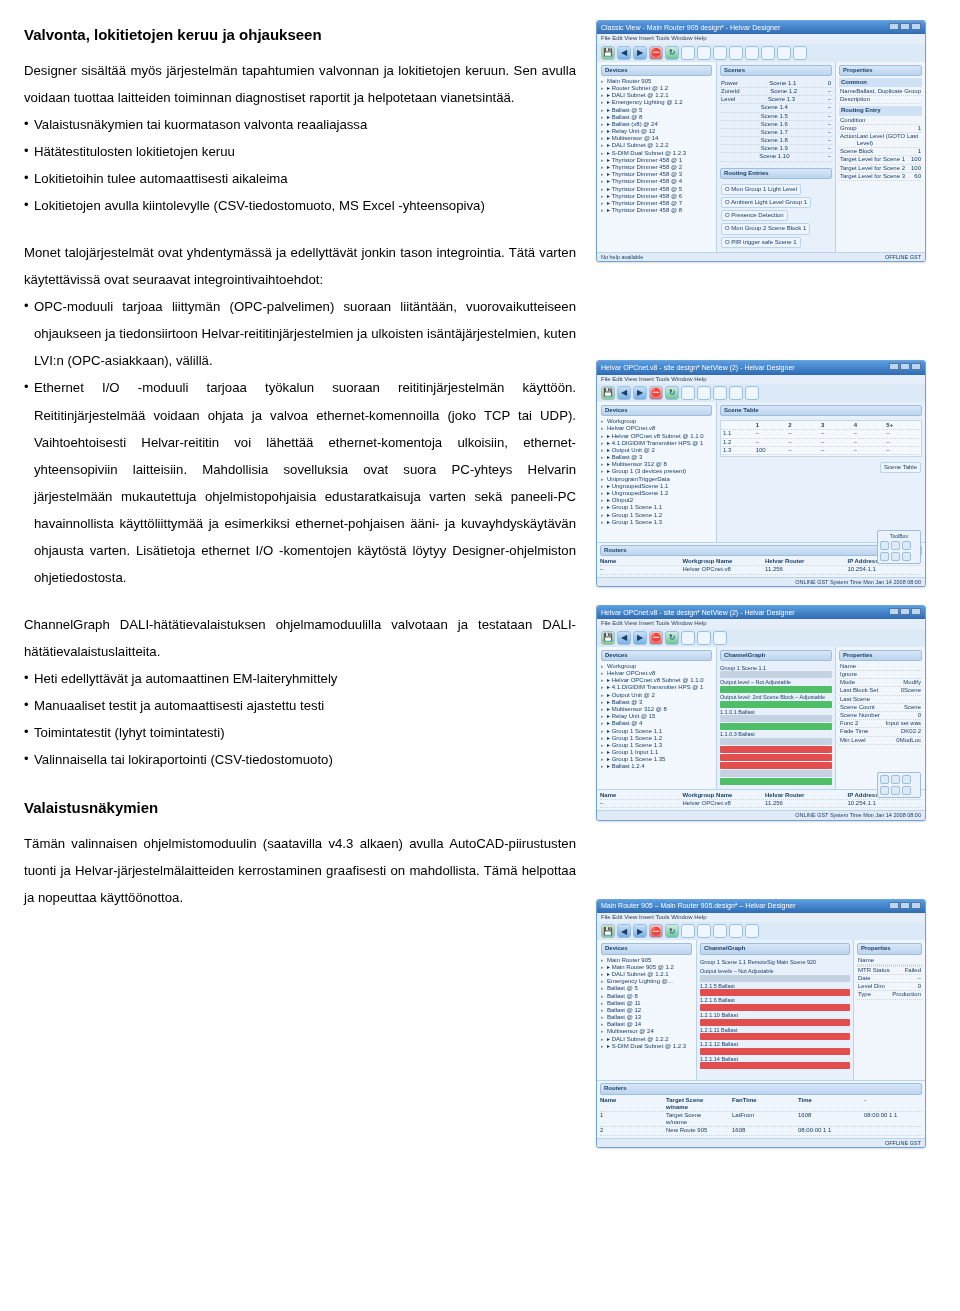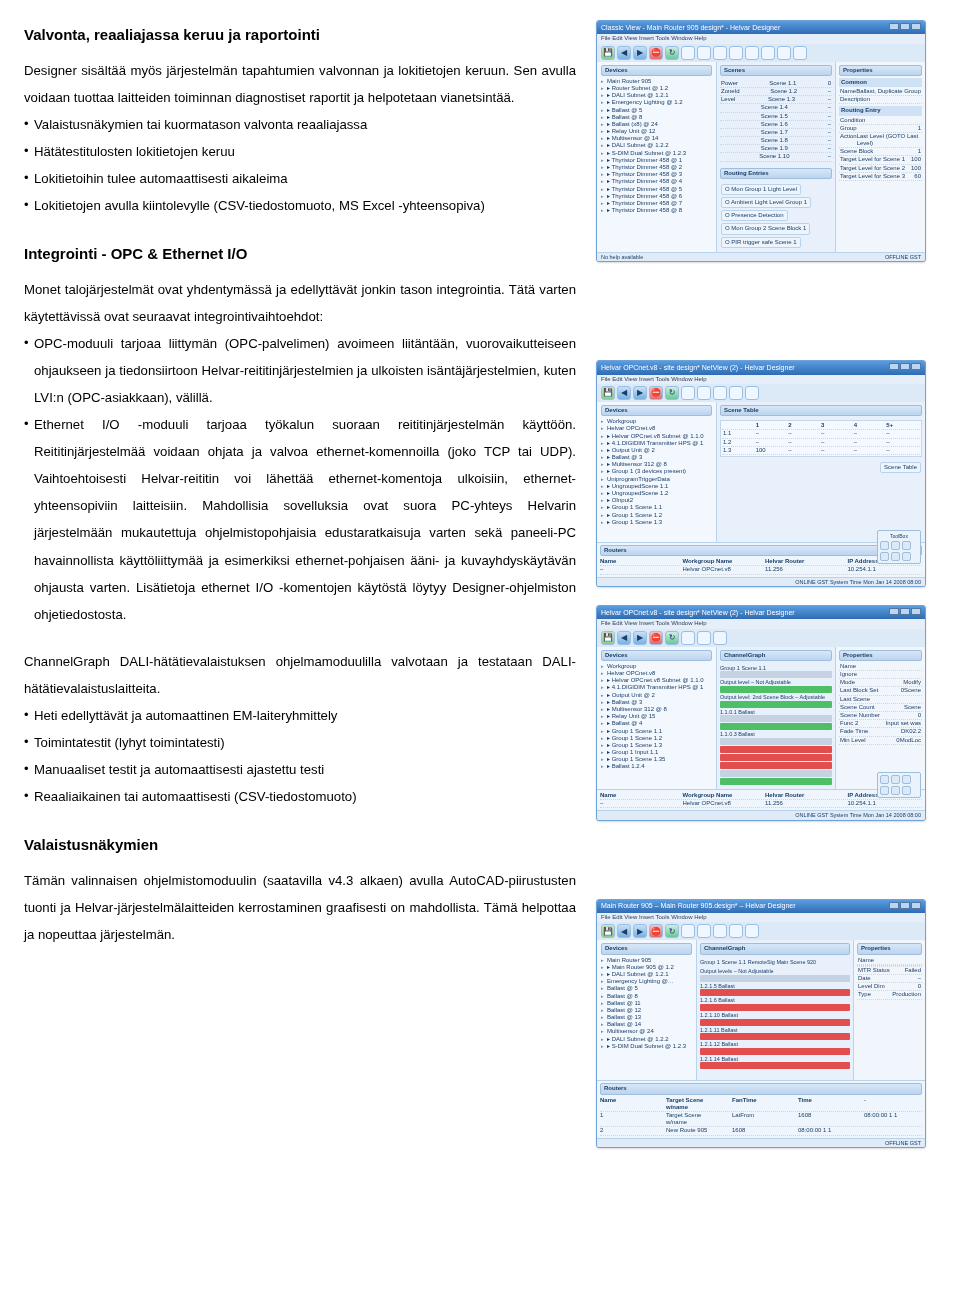--- a/index.html
+++ b/index.html
@@ -118,52 +118,51 @@
   .shot.relpos{ position:relative; }
   .emoji{ filter:grayscale(0);}
 </style>
 </head>
 <body>
 
 <div class="page">
   <div class="left-col">
 
     <div class="section">
-      <h2>Valvonta, reaaliajassa keruu ja raportointi</h2>
+      <h2>Valvonta, lokitietojen keruu ja ohjaukseen</h2>
       <p>Designer sisältää myös järjestelmän tapahtumien valvonnan ja lokitietojen keruun. Sen avulla voidaan tuottaa laitteiden toiminnan diagnostiset raportit ja helpotetaan vianetsintää.</p>
       <ul>
         <li>Valaistusnäkymien tai kuormatason valvonta reaaliajassa</li>
         <li>Hätätestitulosten lokitietojen keruu</li>
         <li>Lokitietoihin tulee automaattisesti aikaleima</li>
         <li>Lokitietojen avulla kiintolevylle (CSV-tiedostomuoto, MS Excel -yhteensopiva)</li>
       </ul>
     </div>
 
     <div class="section">
-      <h2>Integrointi - OPC &amp; Ethernet I/O</h2>
       <p>Monet talojärjestelmät ovat yhdentymässä ja edellyttävät jonkin tason integrointia. Tätä varten käytettävissä ovat seuraavat integrointivaihtoehdot:</p>
       <ul>
-        <li>OPC-moduuli tarjoaa liittymän (OPC-palvelimen) avoimeen liitäntään, vuorovaikutteiseen ohjaukseen ja tiedonsiirtoon Helvar-reititinjärjestelmien ja ulkoisten isäntäjärjestelmien, kuten LVI:n (OPC-asiakkaan), välillä.</li>
+        <li>OPC-moduuli tarjoaa liittymän (OPC-palvelimen) suoraan liitäntään, vuorovaikutteiseen ohjaukseen ja tiedonsiirtoon Helvar-reititinjärjestelmien ja ulkoisten isäntäjärjestelmien, kuten LVI:n (OPC-asiakkaan), välillä.</li>
         <li>Ethernet I/O -moduuli tarjoaa työkalun suoraan reititinjärjestelmän käyttöön. Reititinjärjestelmää voidaan ohjata ja valvoa ethernet-komennoilla (joko TCP tai UDP). Vaihtoehtoisesti Helvar-reititin voi lähettää ethernet-komentoja ulkoisiin, ethernet-yhteensopiviin laitteisiin. Mahdollisia sovelluksia ovat suora PC-yhteys Helvarin järjestelmään mukautettuja ohjelmistopohjaisia edustaratkaisuja varten sekä paneeli-PC havainnollista käyttöliittymää ja esimerkiksi ethernet-pohjaisen ääni- ja kuvayhdyskäytävän ohjausta varten. Lisätietoja ethernet I/O -komentojen käytöstä löytyy Designer-ohjelmiston ohjetiedostosta.</li>
       </ul>
     </div>
 
     <div class="section">
       <p>ChannelGraph DALI-hätätievalaistuksen ohjelmamoduulilla valvotaan ja testataan DALI-hätätievalaistuslaitteita.</p>
       <ul>
         <li>Heti edellyttävät ja automaattinen EM-laiteryhmittely</li>
+        <li>Manuaaliset testit ja automaattisesti ajastettu testi</li>
         <li>Toimintatestit (lyhyt toimintatesti)</li>
-        <li>Manuaaliset testit ja automaattisesti ajastettu testi</li>
-        <li>Reaaliaikainen tai automaattisesti (CSV-tiedostomuoto)</li>
+        <li>Valinnaisella tai lokiraportointi (CSV-tiedostomuoto)</li>
       </ul>
     </div>
 
     <div class="section">
       <h2>Valaistusnäkymien</h2>
-      <p>Tämän valinnaisen ohjelmistomoduulin (saatavilla v4.3 alkaen) avulla AutoCAD-piirustusten tuonti ja Helvar-järjestelmälaitteiden kerrostaminen graafisesti on mahdollista. Tämä helpottaa ja nopeuttaa järjestelmän.</p>
+      <p>Tämän valinnaisen ohjelmistomoduulin (saatavilla v4.3 alkaen) avulla AutoCAD-piirustusten tuonti ja Helvar-järjestelmälaitteiden kerrostaminen graafisesti on mahdollista. Tämä helpottaa ja nopeuttaa käyttöönottoa.</p>
     </div>
 
   </div>
 
   <div class="right-col">
 
     <div class="shot sz-lg">
       <div class="titlebar">
         <span>Classic View - Main Router 905 design* - Helvar Designer</span>
         <span class="winbtns"><span></span><span></span><span></span></span>

